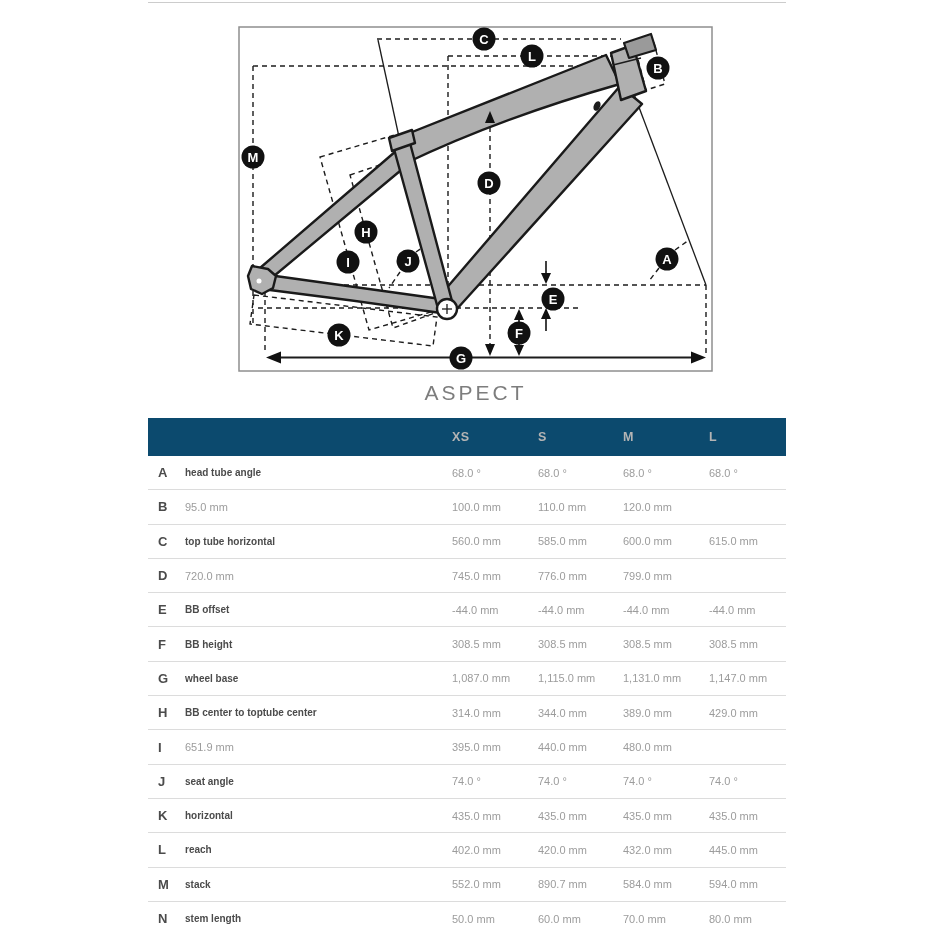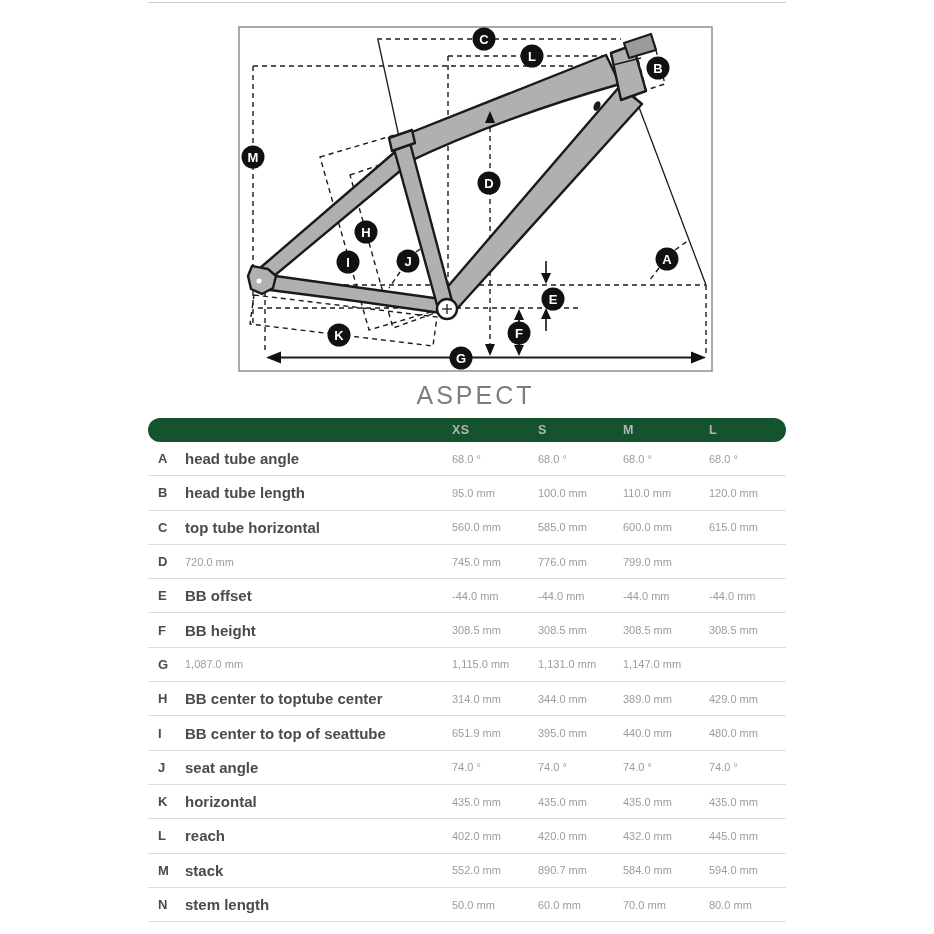--- a/index.html
+++ b/index.html
@@ -18,30 +18,30 @@
   .tube{fill:#b0b0b0;stroke:#1a1a1a;stroke-width:2.4;stroke-linejoin:round;}
   .tube2{fill:#9a9a9a;stroke:#1a1a1a;stroke-width:2.2;stroke-linejoin:round;}
   .bbshell{fill:#ffffff;stroke:#1a1a1a;stroke-width:2.4;}
   .arrow{fill:#111111;stroke:none;}
   .shaft{stroke:#111111;stroke-width:1.6;}
   .lblc{fill:#111111;}
   .lblt{fill:#ffffff;font-family:"Liberation Sans","DejaVu Sans",sans-serif;
         font-size:13px;font-weight:bold;text-anchor:middle;}
 
   .page-title{position:absolute;left:238px;top:381px;width:475px;text-align:center;
-              font-size:25px;letter-spacing:3px;color:#7d7d7d;font-weight:400;}
+              font-size:21px;letter-spacing:3px;color:#7d7d7d;font-weight:400;}
 
   .geo-table{position:absolute;left:148px;top:418px;width:638px;}
   .thead,.trow{display:grid;grid-template-columns:37px 267px 86px 85px 86px 77px;
                align-items:center;box-sizing:border-box;}
-  .thead{height:24px;background:#14532d;border-radius:14px;}
+  .thead{height:38px;background:#0c4a6e;}
   .thead .col{color:#b4b4b4;font-size:12.5px;font-weight:bold;letter-spacing:.4px;}
   .trow{height:34.3px;border-bottom:1px solid #dcdcdc;background:#ffffff;}
   .tkey{padding-left:10px;font-weight:bold;font-size:13px;color:#4b4b4b;}
-  .tname{font-weight:bold;font-size:15px;color:#4b4b4b;}
+  .tname{font-weight:bold;font-size:10px;color:#4b4b4b;}
   .tval{font-size:11px;color:#9c9c9c;}
 </style>
 </head>
 <body>
 
 <div class="top-rule"></div>
 
 <div class="diagram-wrap">
   <svg viewBox="238 26 475 347">
     <rect class="frame-border" x="239" y="27" width="473" height="344"></rect>
@@ -177,21 +177,20 @@
       <div class="trow">
         <span class="tkey">A</span>
         <span class="tname">head tube angle</span>
         <span class="tval">68.0 °</span>
         <span class="tval">68.0 °</span>
         <span class="tval">68.0 °</span>
         <span class="tval">68.0 °</span>
       </div>
       <div class="trow">
         <span class="tkey">B</span>
-        <span class="tname">head tube length</span>
         <span class="tval">95.0 mm</span>
         <span class="tval">100.0 mm</span>
         <span class="tval">110.0 mm</span>
         <span class="tval">120.0 mm</span>
       </div>
       <div class="trow">
         <span class="tkey">C</span>
         <span class="tname">top tube horizontal</span>
         <span class="tval">560.0 mm</span>
         <span class="tval">585.0 mm</span>
@@ -216,36 +215,36 @@
       <div class="trow">
         <span class="tkey">F</span>
         <span class="tname">BB height</span>
         <span class="tval">308.5 mm</span>
         <span class="tval">308.5 mm</span>
         <span class="tval">308.5 mm</span>
         <span class="tval">308.5 mm</span>
       </div>
       <div class="trow">
         <span class="tkey">G</span>
+        <span class="tname">wheel base</span>
         <span class="tval">1,087.0 mm</span>
         <span class="tval">1,115.0 mm</span>
         <span class="tval">1,131.0 mm</span>
         <span class="tval">1,147.0 mm</span>
       </div>
       <div class="trow">
         <span class="tkey">H</span>
         <span class="tname">BB center to toptube center</span>
         <span class="tval">314.0 mm</span>
         <span class="tval">344.0 mm</span>
         <span class="tval">389.0 mm</span>
         <span class="tval">429.0 mm</span>
       </div>
       <div class="trow">
         <span class="tkey">I</span>
-        <span class="tname">BB center to top of seattube</span>
         <span class="tval">651.9 mm</span>
         <span class="tval">395.0 mm</span>
         <span class="tval">440.0 mm</span>
         <span class="tval">480.0 mm</span>
       </div>
       <div class="trow">
         <span class="tkey">J</span>
         <span class="tname">seat angle</span>
         <span class="tval">74.0 °</span>
         <span class="tval">74.0 °</span>

